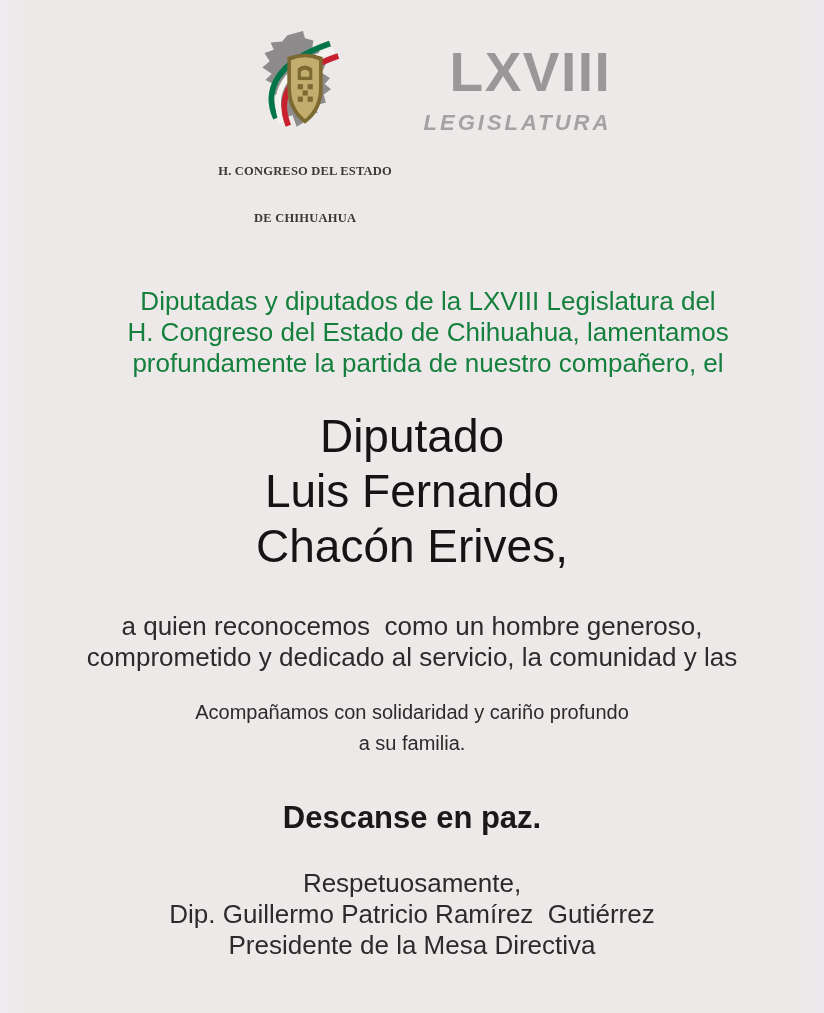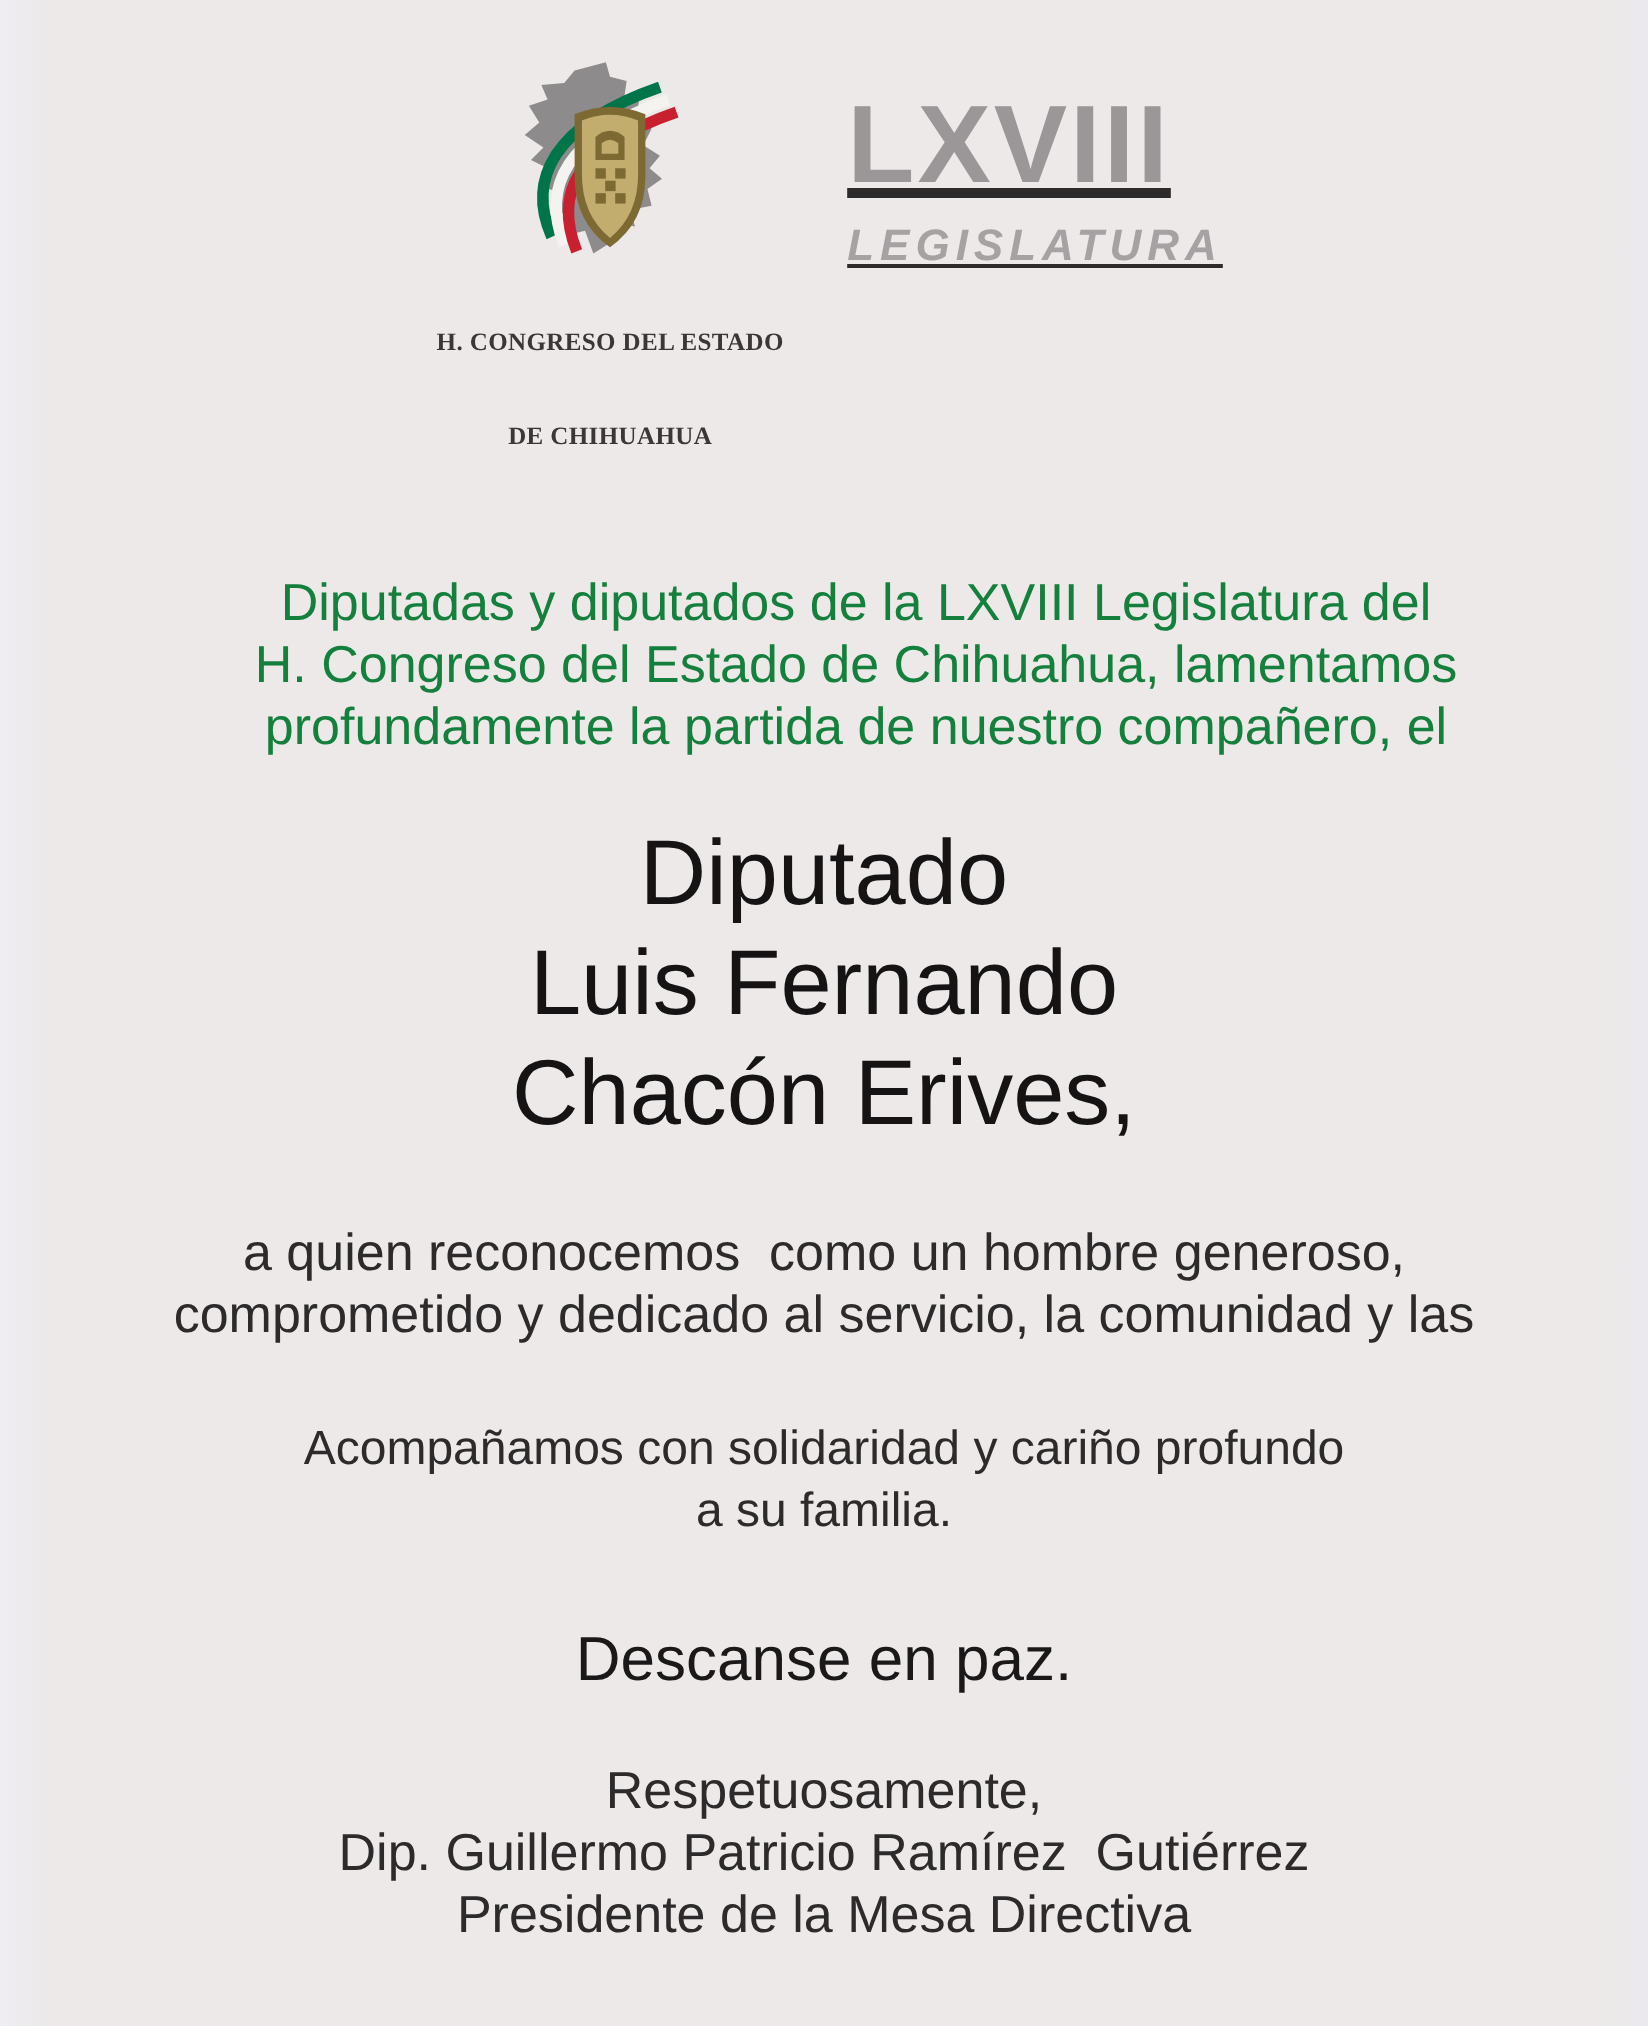--- a/index.html
+++ b/index.html
@@ -30,21 +30,21 @@
     margin-top: 2px;
     font-family: Liberation Serif, serif;
     font-weight: bold;
     font-size: 12.5px;
     line-height: 1.25;
     letter-spacing: 0.2px;
     color: #3c3637;
     white-space: pre-wrap;
     text-align: center;
   }
-  .legislature-block { text-align: left; padding-top: 14px; text-decoration: underline; }
+  .legislature-block { text-align: right; padding-top: 14px; }
   .leg-number {
     font-size: 55px;
     font-weight: 700;
     letter-spacing: 1.5px;
     color: #9b9798;
     line-height: 1;
   }
   .leg-label {
     margin-top: 10px;
     font-size: 22px;
@@ -68,28 +68,28 @@
     line-height: 55px;
     font-weight: 400;
     color: #151313;
   }
   .tribute {
     margin-top: 37px;
     font-size: 26px;
     line-height: 31px;
   }
   .condolence {
-    margin-top: 36px;
-    font-size: 24px;
+    margin-top: 24px;
+    font-size: 20px;
     line-height: 31px;
   }
   .farewell {
     margin-top: 41px;
     font-size: 31px;
-    font-weight: 400;
+    font-weight: 700;
     color: #1a1818;
   }
   .signature {
     margin-top: 32px;
     font-size: 26px;
     line-height: 31px;
   }
 </style>
 </head>
 <body>

